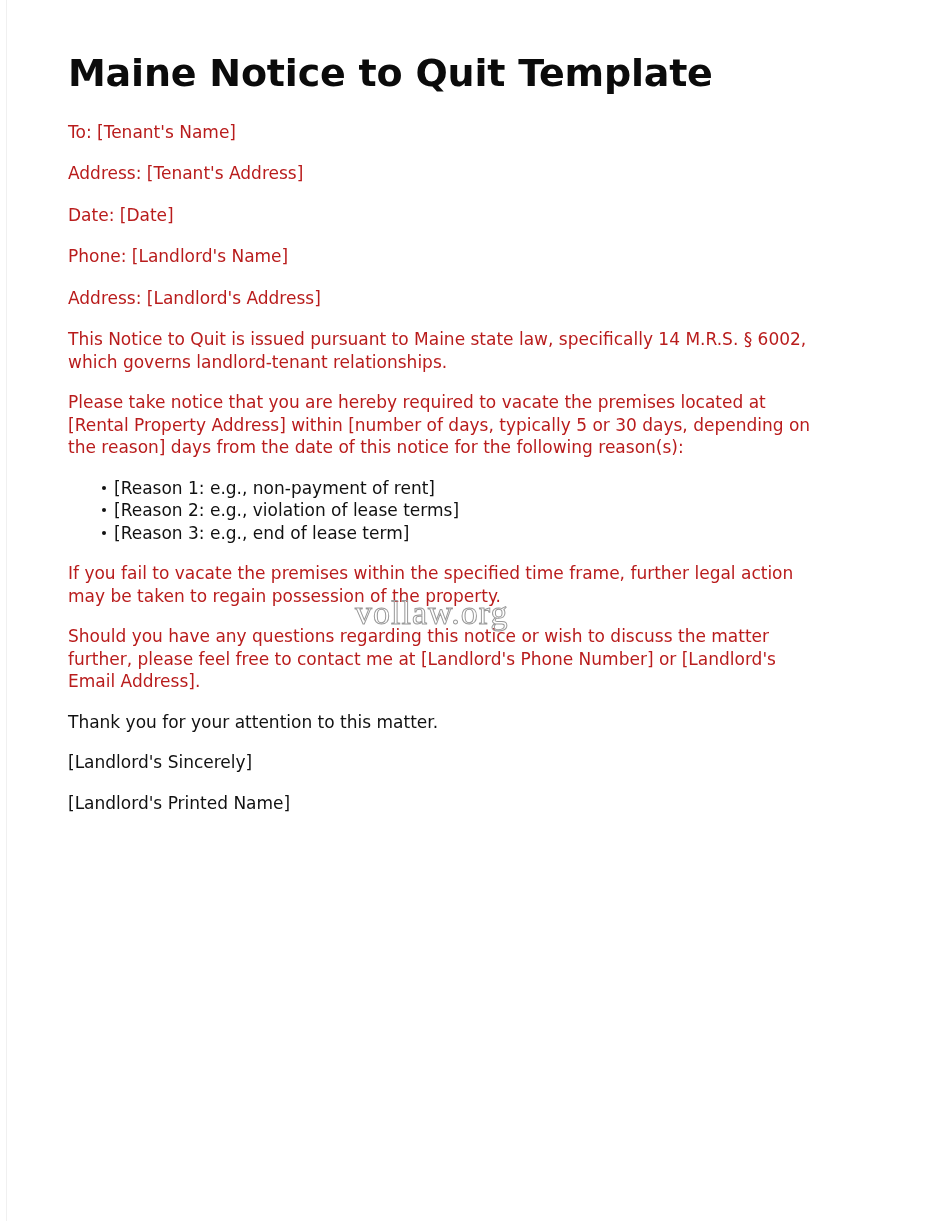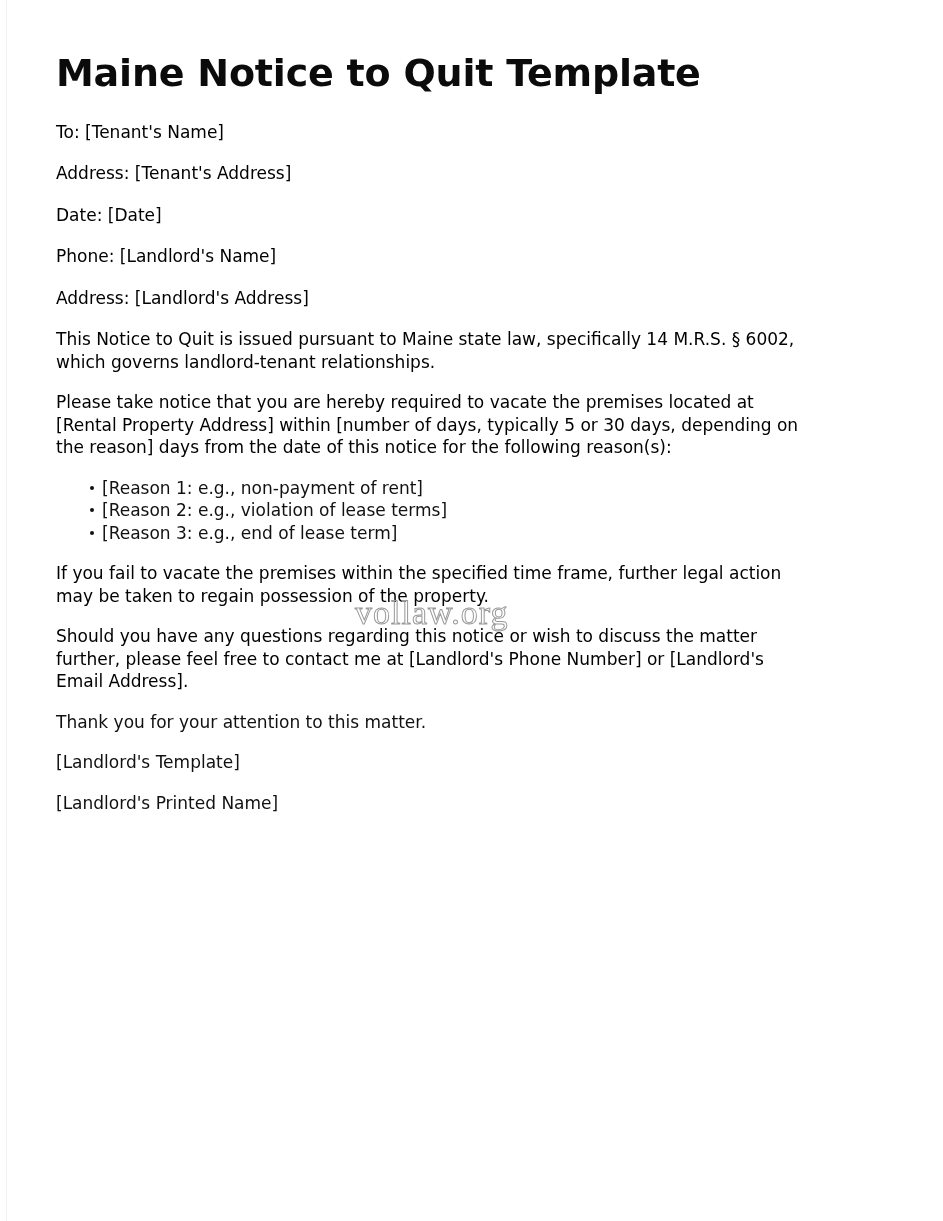--- a/index.html
+++ b/index.html
@@ -21,42 +21,42 @@
     position: absolute;
     left: 6px;
     top: 0;
     width: 1px;
     height: 1221px;
     background: #f0f0f0;
   }
 
   .page {
     position: absolute;
-    left: 5px;
+    left: 17px;
     top: 0;
     width: 855px;
     height: 1221px;
     box-sizing: border-box;
     padding: 52px 45px 40px 51px;
   }
 
   .doc-title {
     font-size: 38px;
     font-weight: bold;
     line-height: 1.12;
     letter-spacing: -0.2px;
     margin: 0 0 26px 0;
     color: #0b0b0b;
   }
 
   .para {
     font-size: 17px;
     line-height: 22.5px;
     margin: 0 0 18px 0;
-    color: #000000;
+    color: #b91c1c;
     max-width: 840px;
   }
 
   .para.header-line {
     margin-bottom: 19px;
   }
 
   .para.block {
     max-width: 845px;
   }
@@ -138,19 +138,19 @@
     <li>[Reason 3: e.g., end of lease term]</li>
   </ul>
 
   <p class="para block">If you fail to vacate the premises within the specified time frame, further legal action may be taken to regain possession of the property.</p>
 
   <p class="para block">Should you have any questions regarding this notice or wish to discuss the matter further, please feel free to contact me at [Landlord's Phone Number] or [Landlord's Email Address].</p>
 
   <p class="closing-line">Thank you for your attention to this matter.</p>
 
 
-  <p class="closing-line">[Landlord's Template]</p>
+  <p class="closing-line">[Landlord's Sincerely]</p>
 
   <p class="closing-line">[Landlord's Printed Name]</p>
 
 </div>
 
 <div class="watermark">vollaw.org</div>
 
 </body></html>

